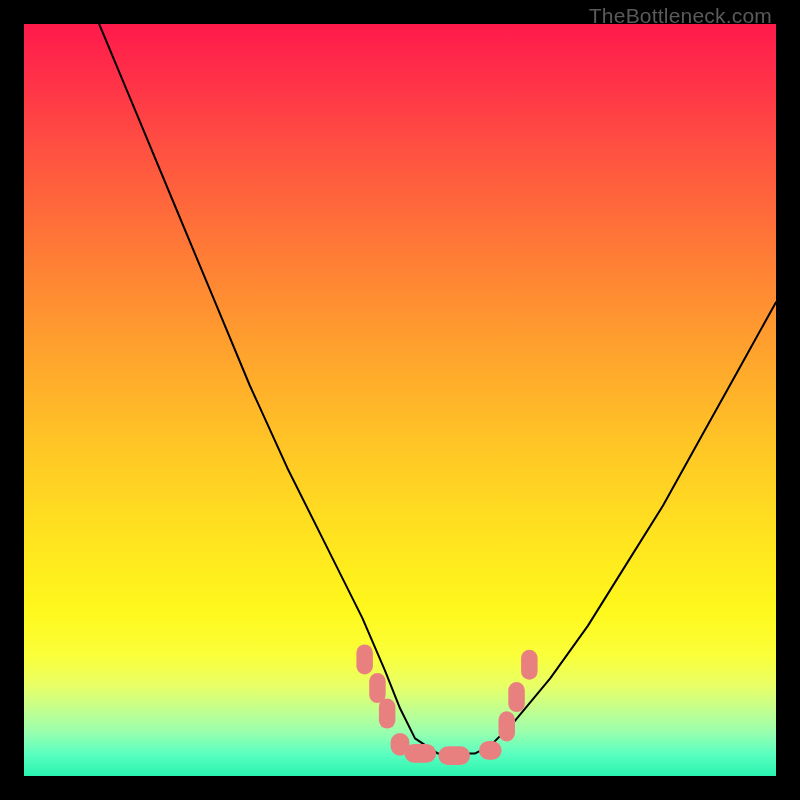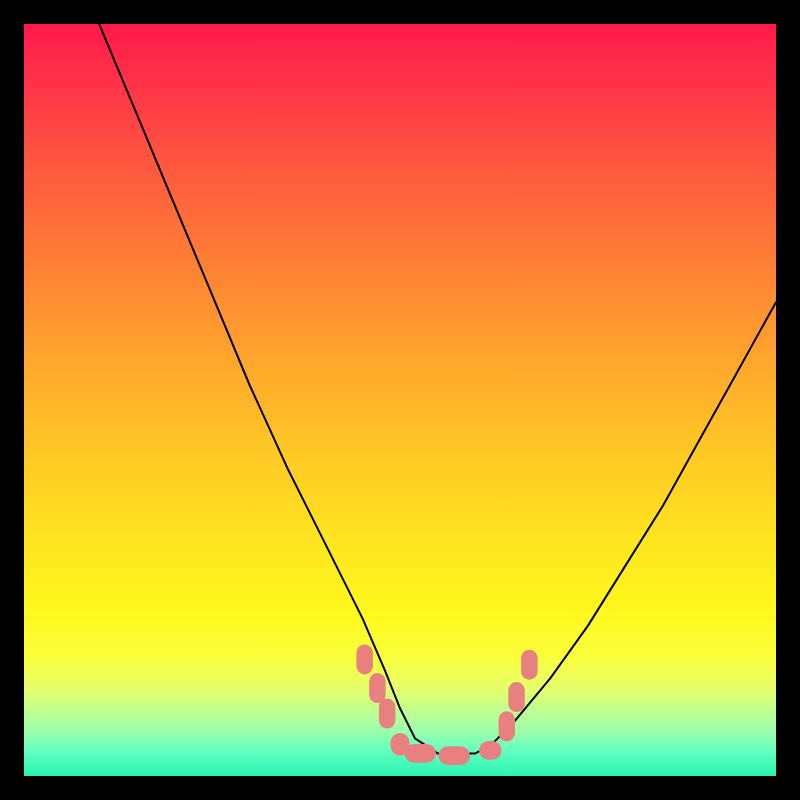--- a/index.html
+++ b/index.html
@@ -81,13 +81,14 @@
           <rect x="366.6" y="709.1" width="18.8" height="22.6" rx="9.4" fill="#e98080"></rect>
           <rect x="380.5" y="720.0" width="31.6" height="18.8" rx="9.4" fill="#e98080"></rect>
           <rect x="414.4" y="722.3" width="31.6" height="18.8" rx="9.4" fill="#e98080"></rect>
           <rect x="455.0" y="717.0" width="22.6" height="18.8" rx="9.4" fill="#e98080"></rect>
           <rect x="474.5" y="687.3" width="16.5" height="30.1" rx="8.3" fill="#e98080"></rect>
           <rect x="484.3" y="658.0" width="16.5" height="30.1" rx="8.3" fill="#e98080"></rect>
           <rect x="497.1" y="625.7" width="16.5" height="30.1" rx="8.3" fill="#e98080"></rect>
         </g>
     </svg>
   </div>
+  <div class="watermark">TheBottleneck.com</div>
 </div>
 
 </body></html>

